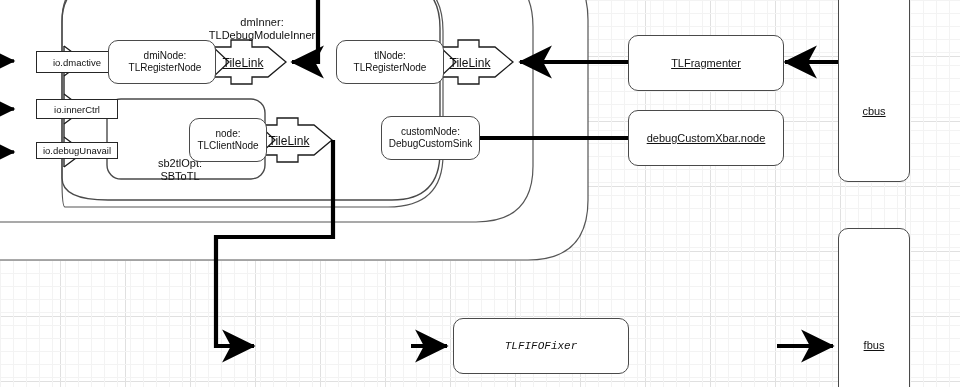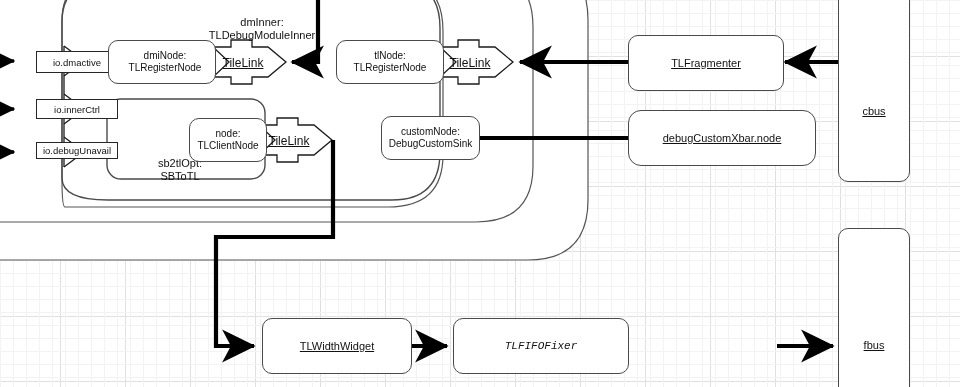--- a/index.html
+++ b/index.html
@@ -165,35 +165,32 @@
 
   <div class="box fs10" style="left:359px;top:116px;width:99px;height:44px;margin-left:22px;">
     <span class="lbl">customNode:
 DebugCustomSink</span>
   </div>
 
   <div class="box fs11" style="left:628px;top:35px;width:156px;height:56px;">
     <span class="lbl">TLFragmenter</span>
   </div>
 
-  <div class="box fs11" style="left:628px;top:110px;width:188px;height:56px;border-radius:13px;">
+  <div class="box fs11" style="left:628px;top:110px;width:156px;height:56px;">
     <span class="lbl">debugCustomXbar.node</span>
   </div>
 
   <div class="box fs11" style="left:838px;top:-40px;width:72px;height:222px;align-items:center;">
     <span class="lbl" style="position:relative;top:40px;">cbus</span>
   </div>
 
   <div class="box fs11" style="left:838px;top:228px;width:72px;height:210px;align-items:flex-start;">
     <span class="lbl" style="position:relative;top:110px;">fbus</span>
   </div>
 
-  <div class="box fs11" style="left:262px;top:318px;width:150px;height:56px;">
-    <span class="lbl">TLWidthWidget</span>
-  </div>
 
   <div class="box mono-i" style="left:453px;top:318px;width:176px;height:56px;align-items:center;">
     <span class="lbl">TLFIFOFixer</span>
   </div>
 
 
   <div class="tllabel" style="left:215px;top:56px;width:56px;text-align:center;">TileLink</div>
   <div class="tllabel" style="left:442px;top:56px;width:56px;text-align:center;">TileLink</div>
   <div class="tllabel" style="left:261px;top:134px;width:56px;text-align:center;">TileLink</div>
 

